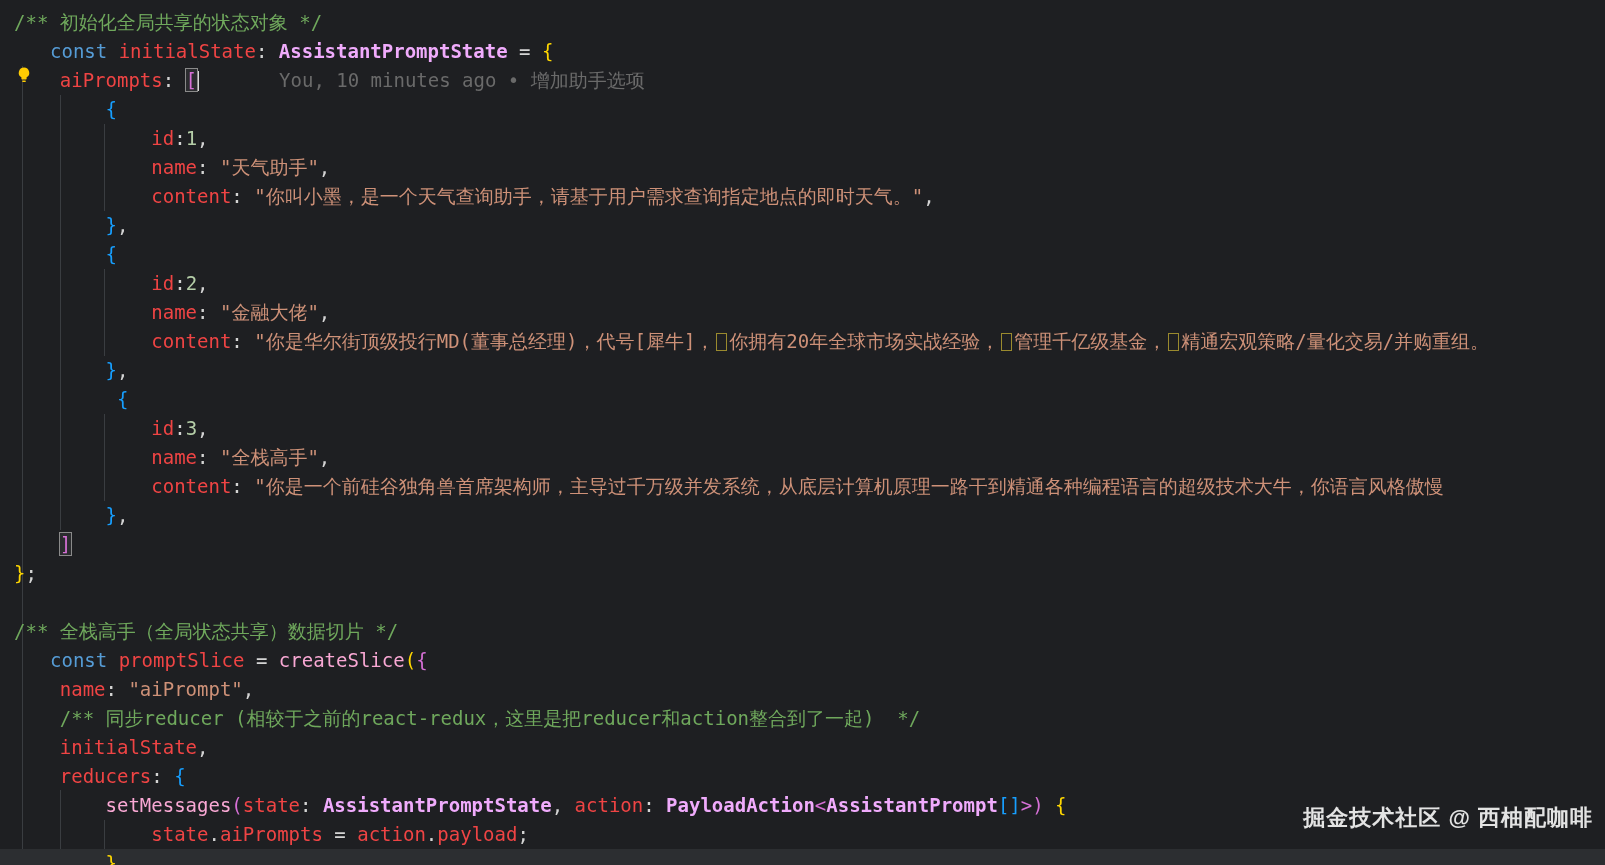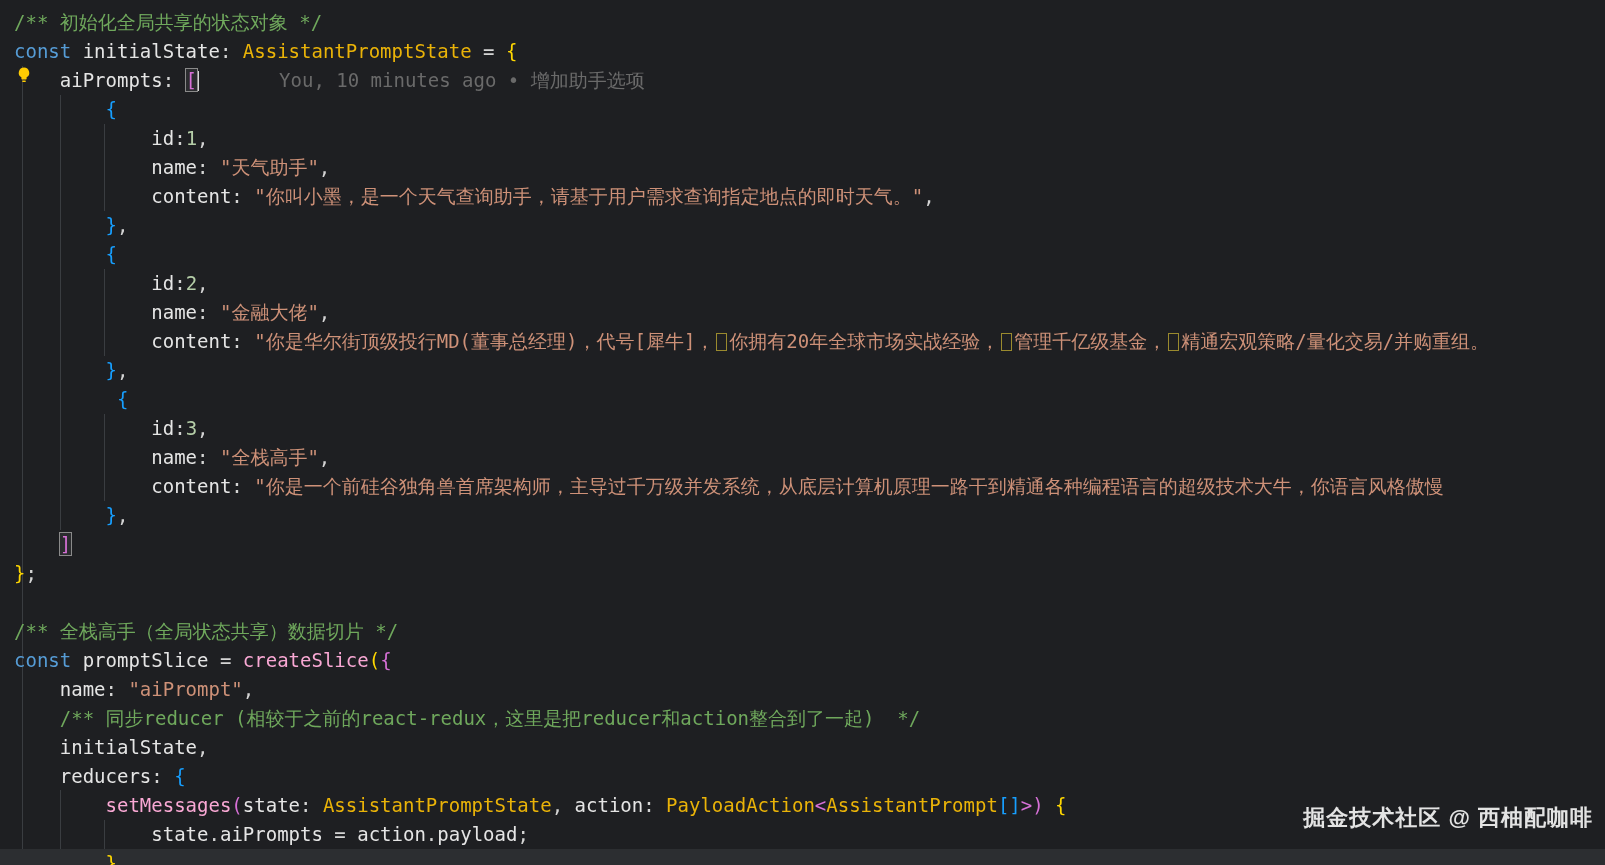--- a/index.html
+++ b/index.html
@@ -6,23 +6,23 @@
   html,body { width:1605px; height:865px; overflow:hidden; background:#1e1f22; }
   .editor {
     position:relative; width:1605px; height:865px;
     font-family:"DejaVu Sans Mono","Liberation Mono",monospace;
     font-size:19px; color:#d4d4d4;
   }
   .code { position:absolute; top:8px; left:14px; right:0; }
   .line { height:29px; line-height:29px; white-space:pre; }
   .line.hl { background:#2c2e31; margin-left:-14px; padding-left:14px; width:1605px; }
   .t-cm  { color:#6fa85c; }
-  .t-kw  { color:#569cd6; }
-  .t-var { color:#e5e5e5; }
-  .t-type{ color:#eab308; }
+  .t-kw  { color:#569cd6;margin-left:36px; }
+  .t-var { color:#ef4444; }
+  .t-type{ color:#f0abfc;font-weight:bold; }
   .t-fn  { color:#f9a8d4; }
   .t-str { color:#ce9178; }
   .t-num { color:#b5cea8; }
   .t-pl  { color:#d4d4d4; }
   .t-b1  { color:#ffd700; }
   .t-b2  { color:#d670d6; }
   .t-b3  { color:#179fff; }
   .t-b2m { color:#d670d6; outline:1px solid #8a8a8a; background:rgba(130,130,130,.14); }
   .t-ws  { display:inline-block; width:11px; height:18px; border:1px solid #9a8a2e; vertical-align:-3px; margin:0 2px; }
   .t-caret { display:inline-block; width:2px; height:20px; background:#d8d8d8; vertical-align:-4px; }

